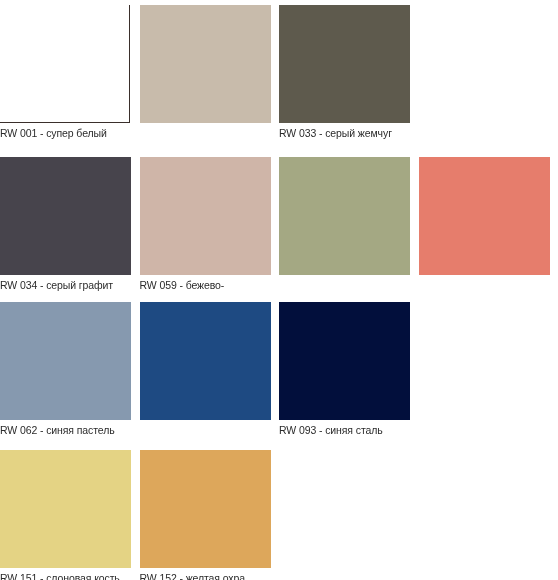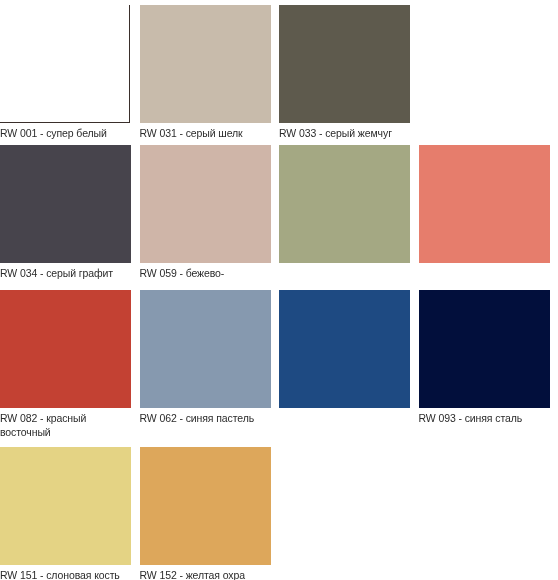--- a/index.html
+++ b/index.html
@@ -61,39 +61,38 @@
     min-height: 22px;
   }
 
   
   .swatch-row.r1 .swatch-chip { height: 118px; }
   .swatch-row.r2 .swatch-chip { height: 118px; }
   .swatch-row.r3 .swatch-chip { height: 118px; }
   .swatch-row.r4 .swatch-chip { height: 118px; }
 
   .swatch-row.r1 { margin-top: 5px; }
-  .swatch-row.r2 { margin-top: 0; }
+  .swatch-row.r2 { margin-top: 12px; }
   .swatch-row.r3 { margin-top: 5px; }
   .swatch-row.r4 { margin-top: 8px; }
 
   .swatch-cell.empty .swatch-chip { background: transparent !important; }
 </style>
 </head>
 <body>
 
 <div class="palette">
 
   <div class="swatch-row r1">
     <div class="swatch-cell">
       <div class="swatch-chip outline-only" style="background: rgb(255, 255, 255);"></div>
       <div class="swatch-label">RW 001 - супер белый</div>
     </div>
     <div class="swatch-cell">
       <div class="swatch-chip" style="background: rgb(200, 187, 171);"></div>
-      <div class="swatch-label">RW 031 - серый шелк</div>
     </div>
     <div class="swatch-cell">
       <div class="swatch-chip" style="background: rgb(94, 90, 77);"></div>
       <div class="swatch-label">RW 033 - серый жемчуг</div>
     </div>
   </div>
 
   <div class="swatch-row r2">
     <div class="swatch-cell">
       <div class="swatch-chip" style="background: rgb(71, 68, 76);"></div>
@@ -105,24 +104,20 @@
     </div>
     <div class="swatch-cell">
       <div class="swatch-chip" style="background: rgb(164, 168, 131);"></div>
     </div>
     <div class="swatch-cell">
       <div class="swatch-chip" style="background: rgb(230, 125, 108);"></div>
     </div>
   </div>
 
   <div class="swatch-row r3">
-    <div class="swatch-cell">
-      <div class="swatch-chip" style="background: rgb(195, 65, 51);"></div>
-      <div class="swatch-label">RW  082 - красный восточный</div>
-    </div>
     <div class="swatch-cell">
       <div class="swatch-chip" style="background: rgb(134, 153, 175);"></div>
       <div class="swatch-label">RW  062 - синяя пастель</div>
     </div>
     <div class="swatch-cell">
       <div class="swatch-chip" style="background: rgb(30, 74, 130);"></div>
     </div>
     <div class="swatch-cell">
       <div class="swatch-chip" style="background: rgb(2, 15, 60);"></div>
       <div class="swatch-label">RW  093 - синяя сталь</div>

